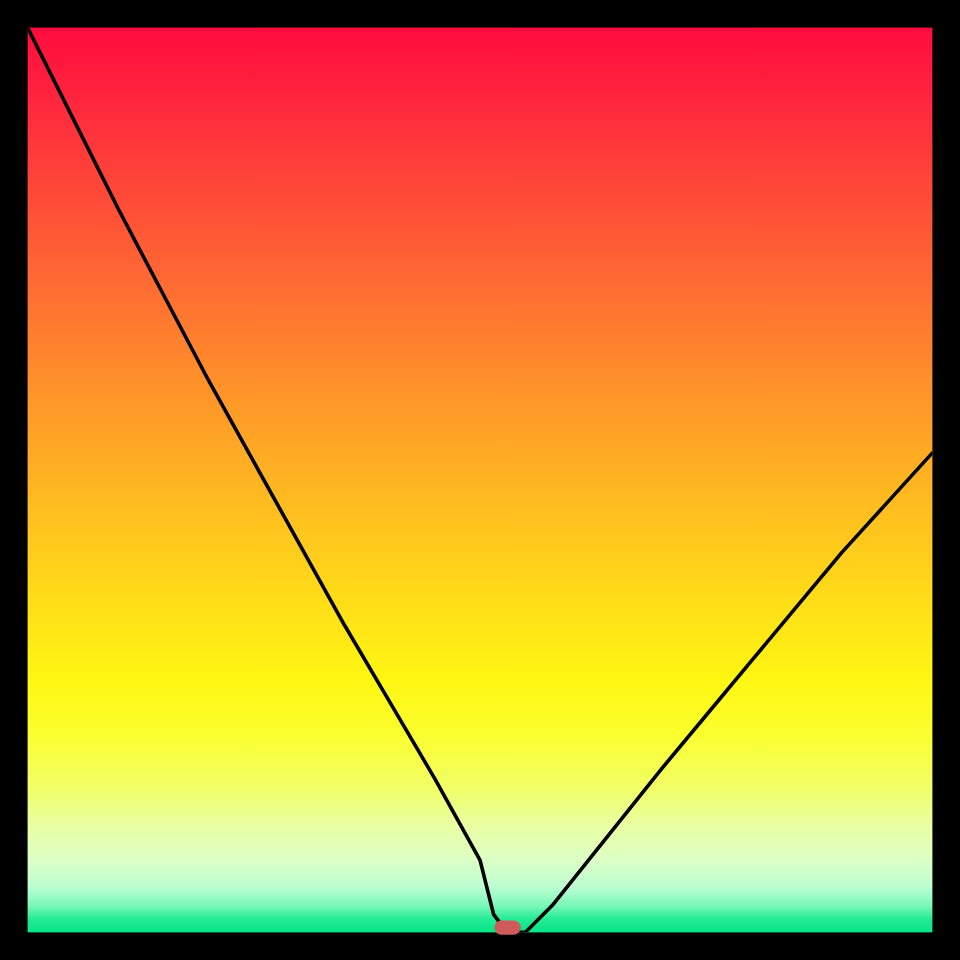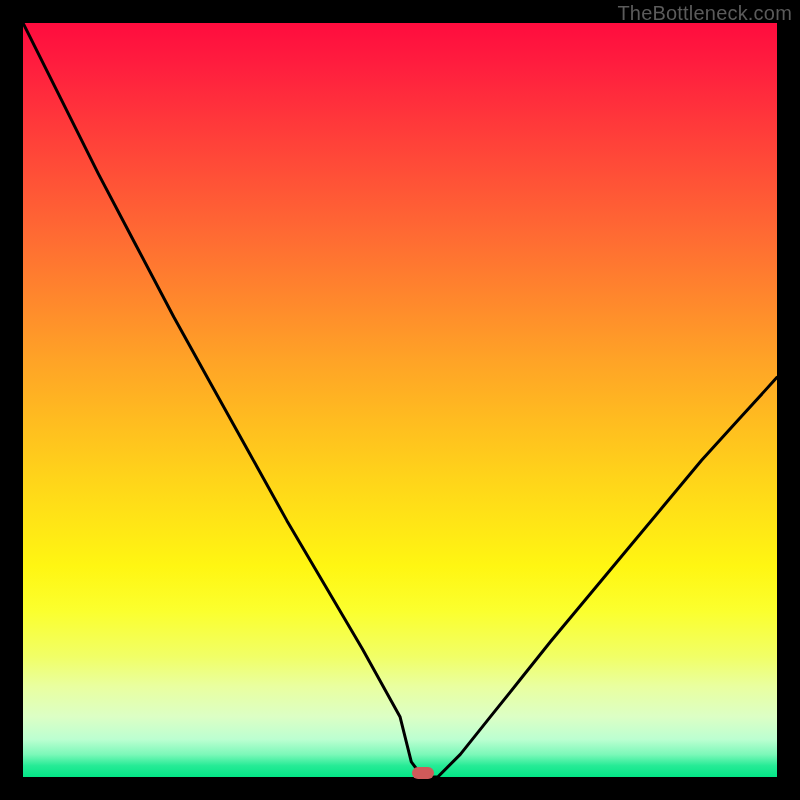--- a/index.html
+++ b/index.html
@@ -71,15 +71,14 @@
 
 <div class="frame">
 
   <div class="plot-area">
     <svg viewBox="0 0 754 754" preserveAspectRatio="none">
       <path d="M0.00 0.00 L37.70 75.40 L75.40 150.80 L113.10 222.43 L150.80 294.06 L188.50 361.92 L226.20 429.78 L263.90 497.64 L301.60 561.73 L339.30 625.82 L377.00 693.68 L388.31 738.92 L399.62 754.00 L414.70 754.00 L437.32 731.38 L467.48 693.68 L497.64 655.98 L527.80 618.28 L565.50 573.04 L603.20 527.80 L640.90 482.56 L678.60 437.32 L716.30 395.85 L754.00 354.38" fill="none" stroke="#000" stroke-width="3" stroke-linejoin="round" stroke-linecap="round"></path>
     </svg>
     <div class="marker" style="left: 399.62px; top: 750px; background: rgb(208, 90, 90);"></div>
   </div>
 
-  <div class="watermark">TheBottleneck.com</div>
 
 </div>
 
 </body></html>

